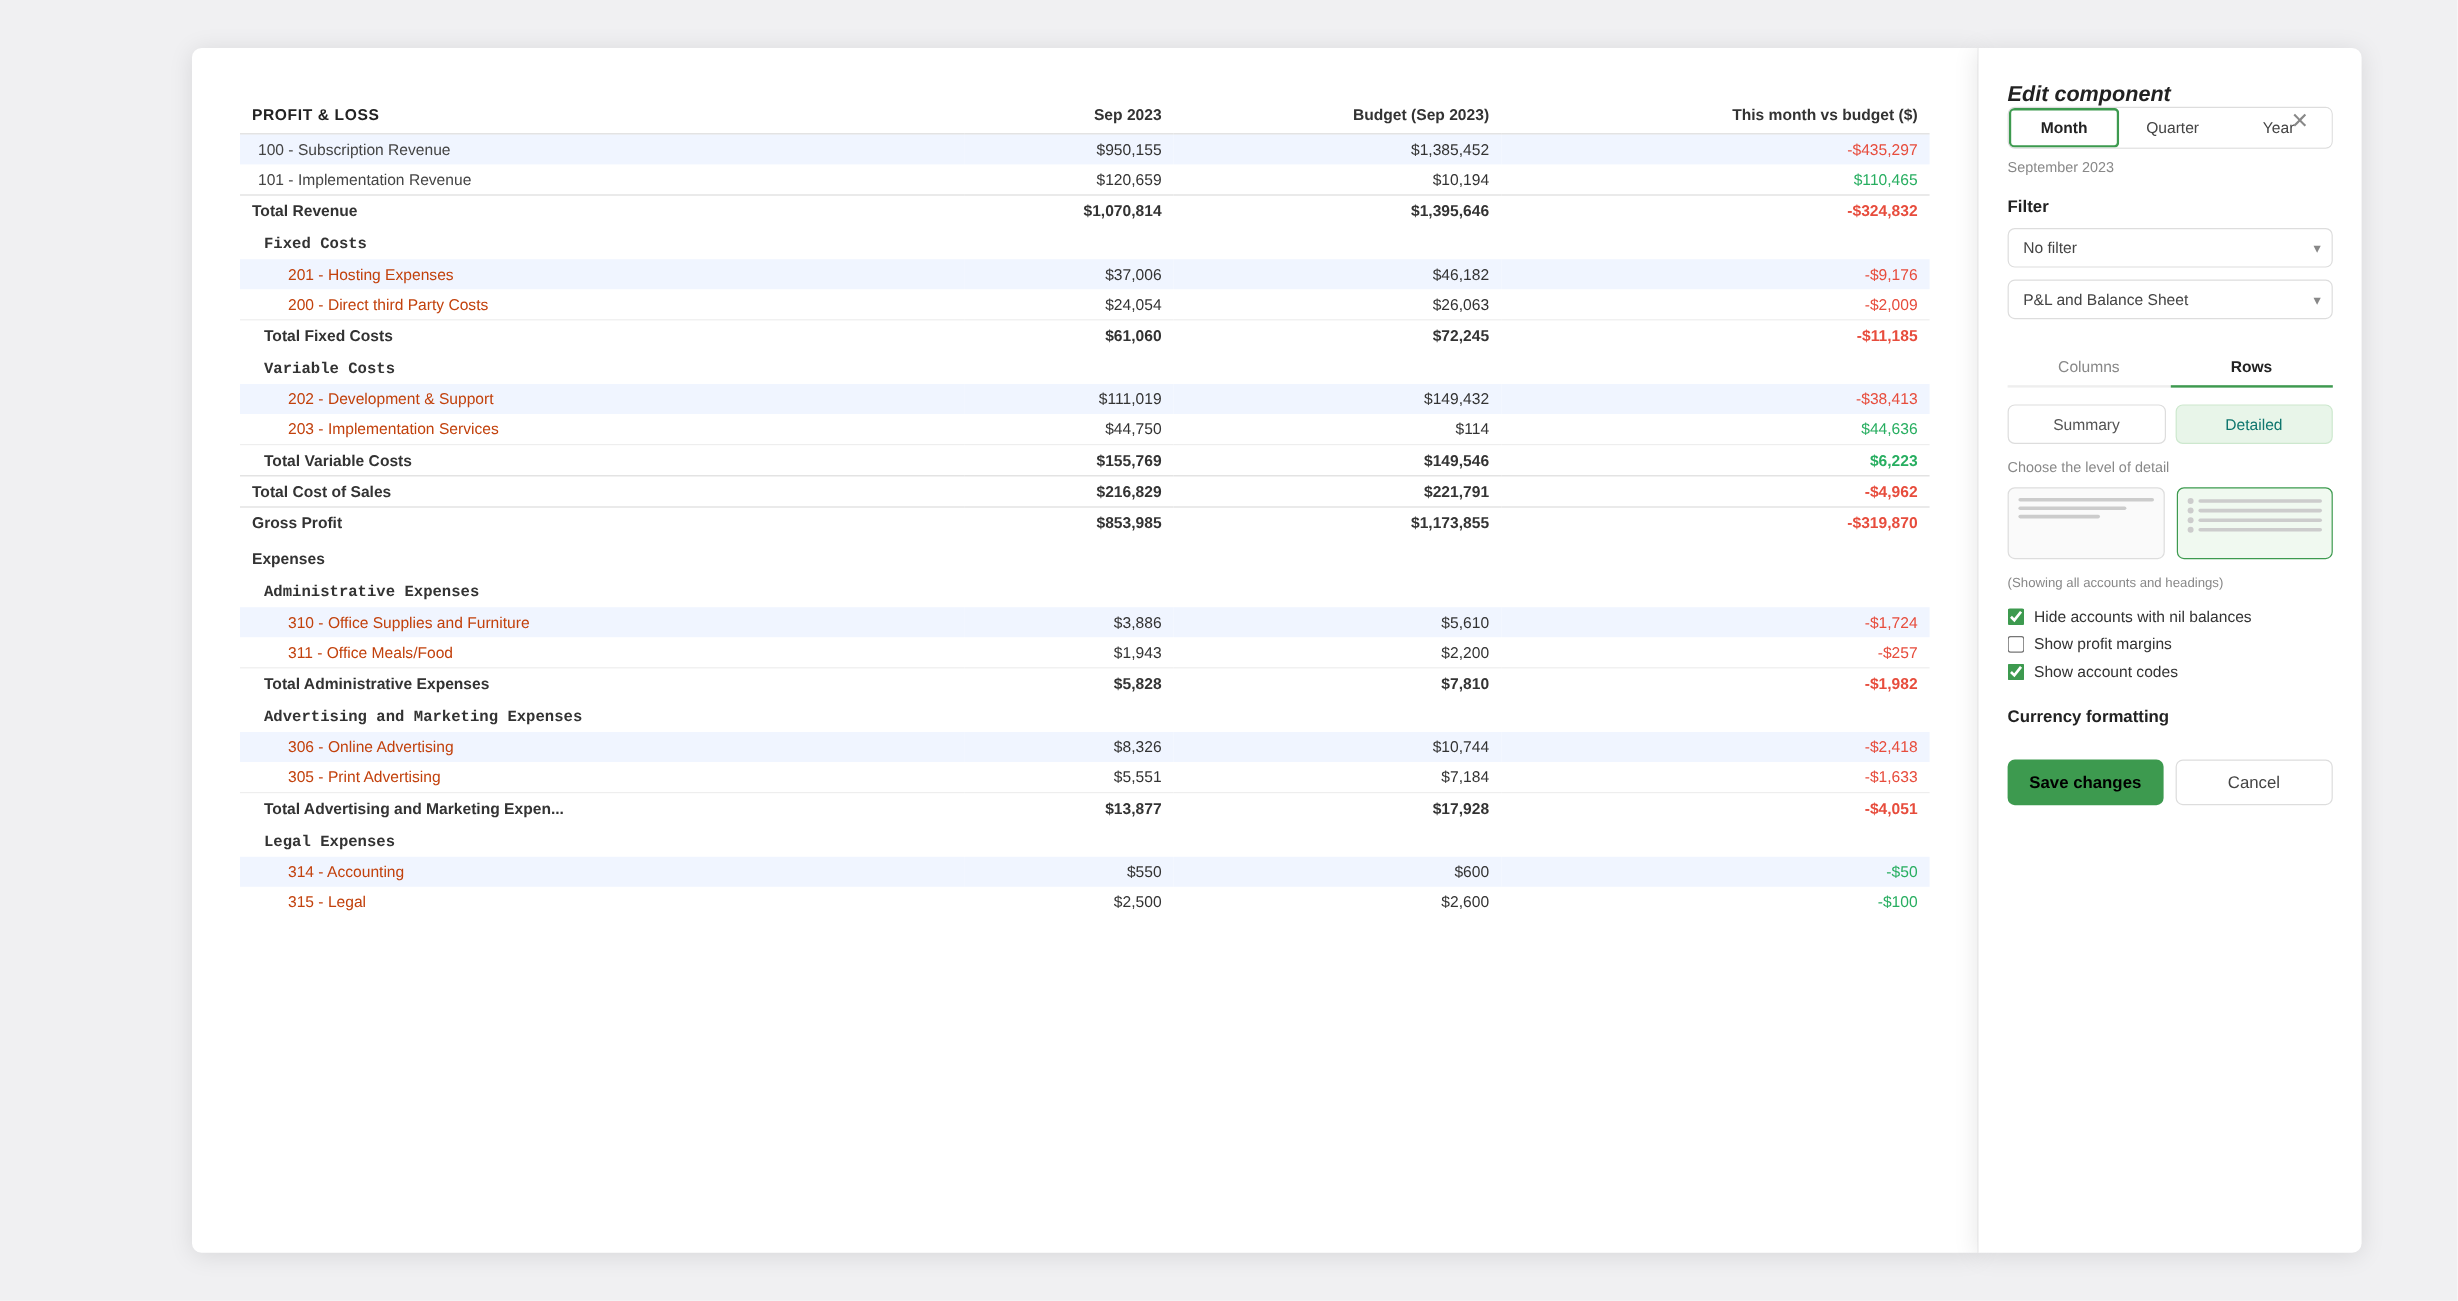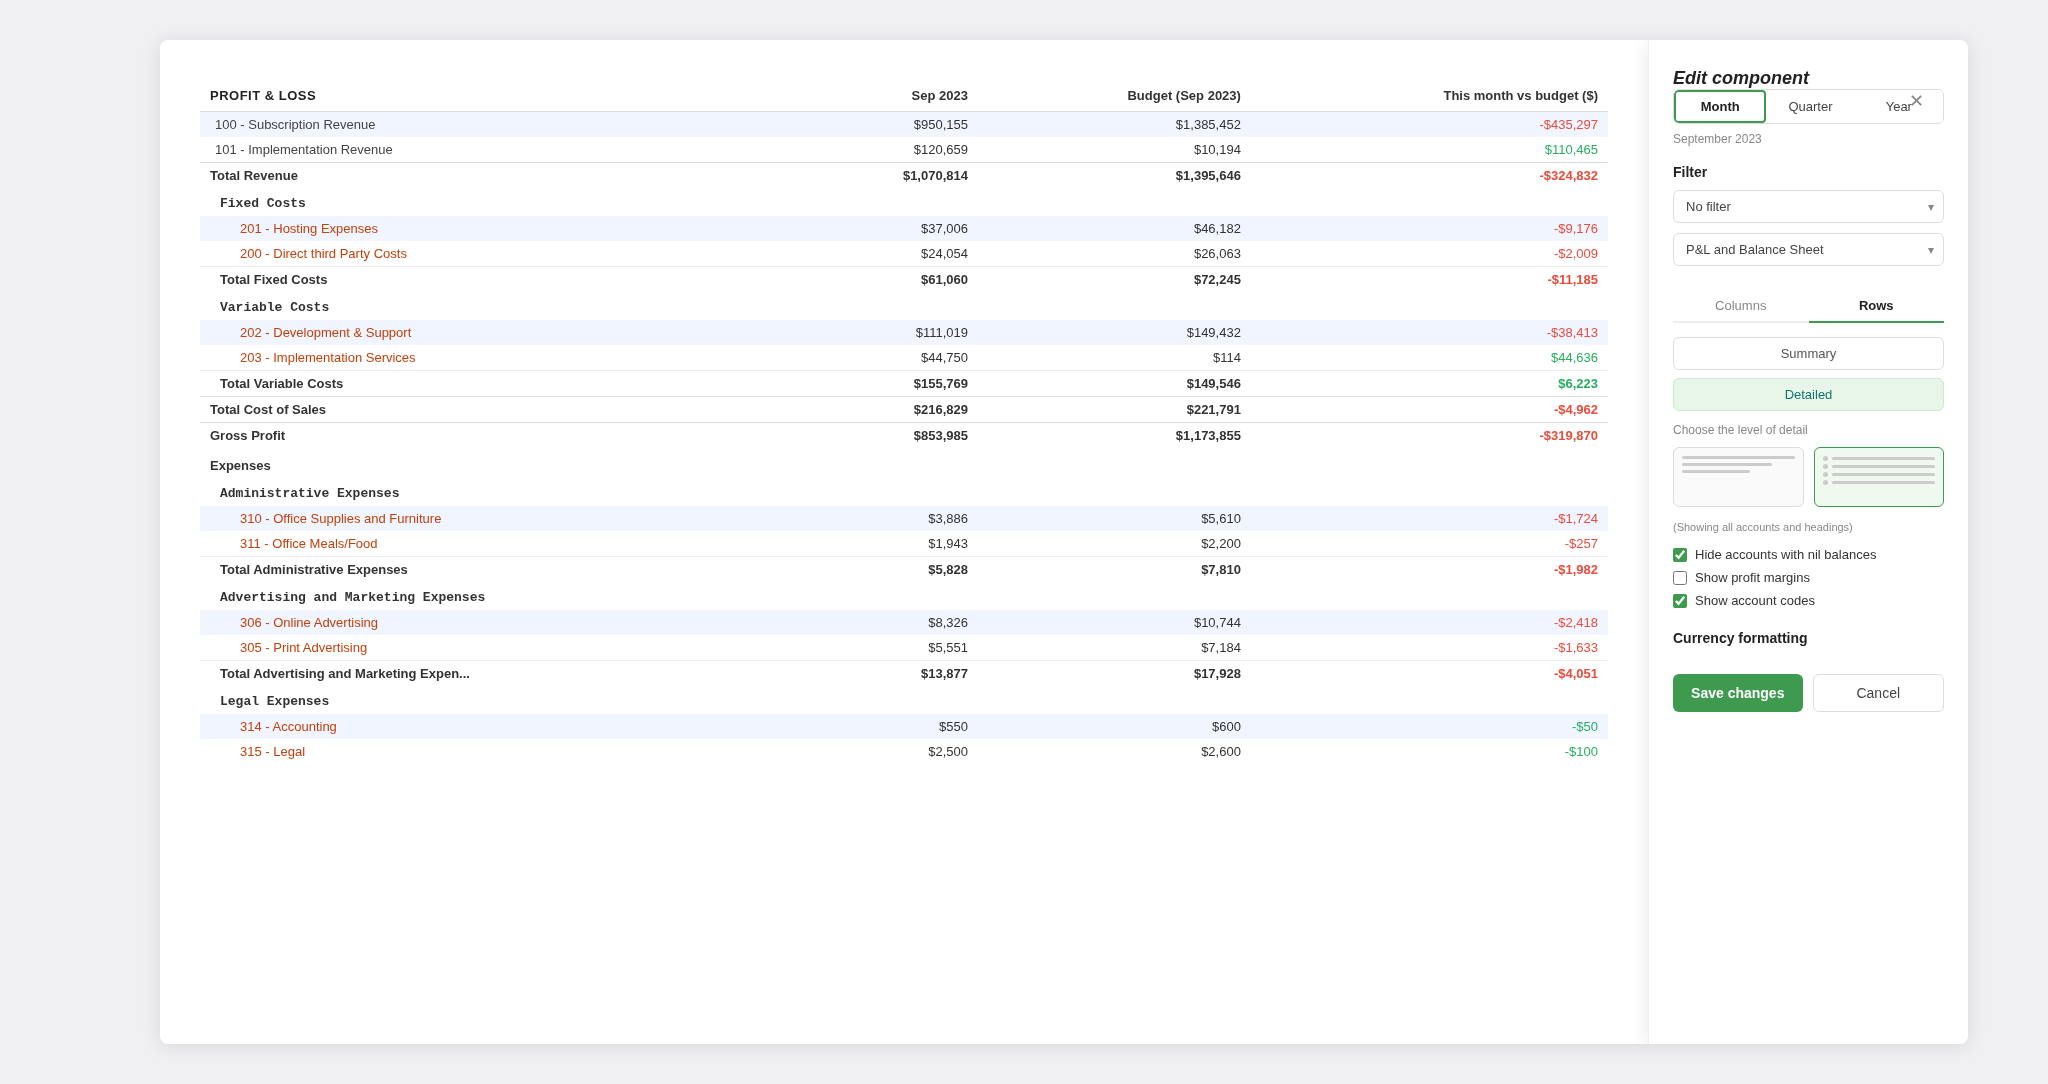--- a/index.html
+++ b/index.html
@@ -245,21 +245,20 @@
       color: #222;
       font-weight: 600;
       border-bottom: 2px solid #3d9a4f;
     }
 
     
     .row-level-selector {
       display: flex;
       gap: 8px;
       margin-bottom: 12px;
-      flex-direction: column;
     }
 
     .level-btn {
       flex: 1;
       padding: 8px 0;
       border: 1px solid #ddd;
       border-radius: 6px;
       background: #fff;
       font-size: 13px;
       color: #555;
@@ -370,21 +369,21 @@
     .action-buttons {
       display: flex;
       gap: 10px;
       margin-top: 18px;
     }
 
     .save-btn {
       flex: 1;
       padding: 10px 0;
       background: #3d9a4f;
-      color: #ffffff;
+      color: #000000;
       border: none;
       border-radius: 6px;
       font-size: 14px;
       font-weight: 600;
       cursor: pointer;
     }
 
     .cancel-btn {
       flex: 1;
       padding: 10px 0;

